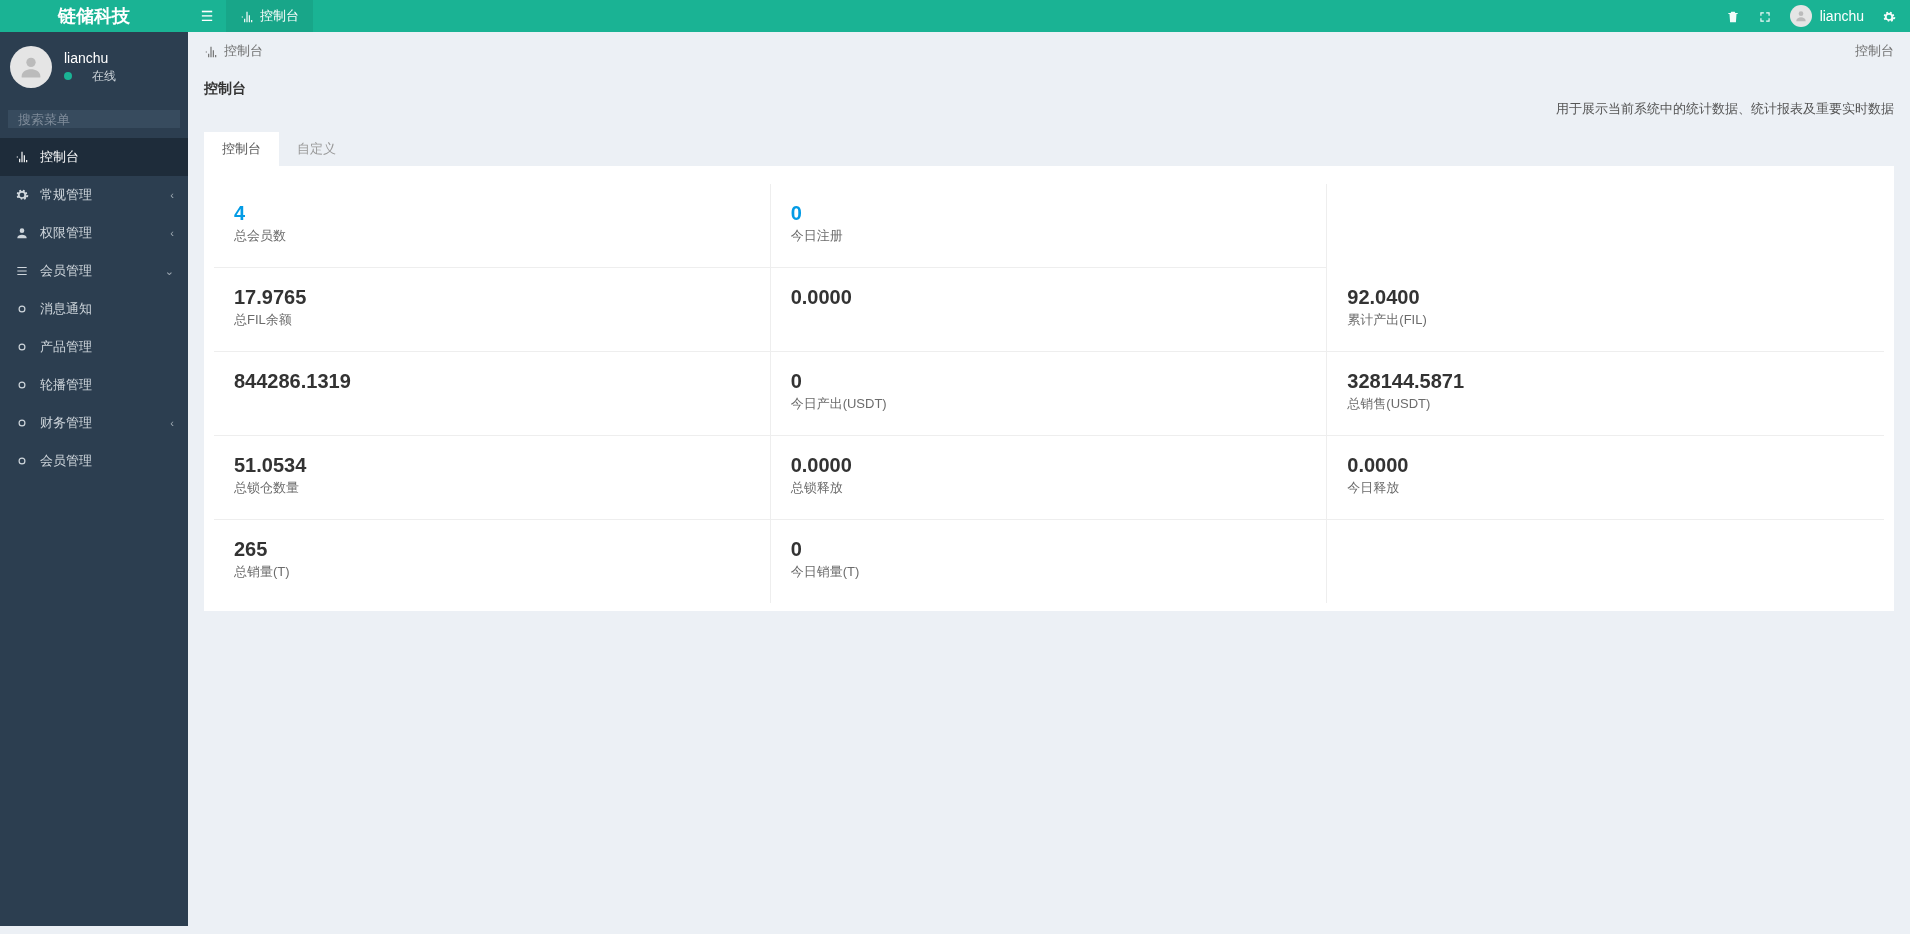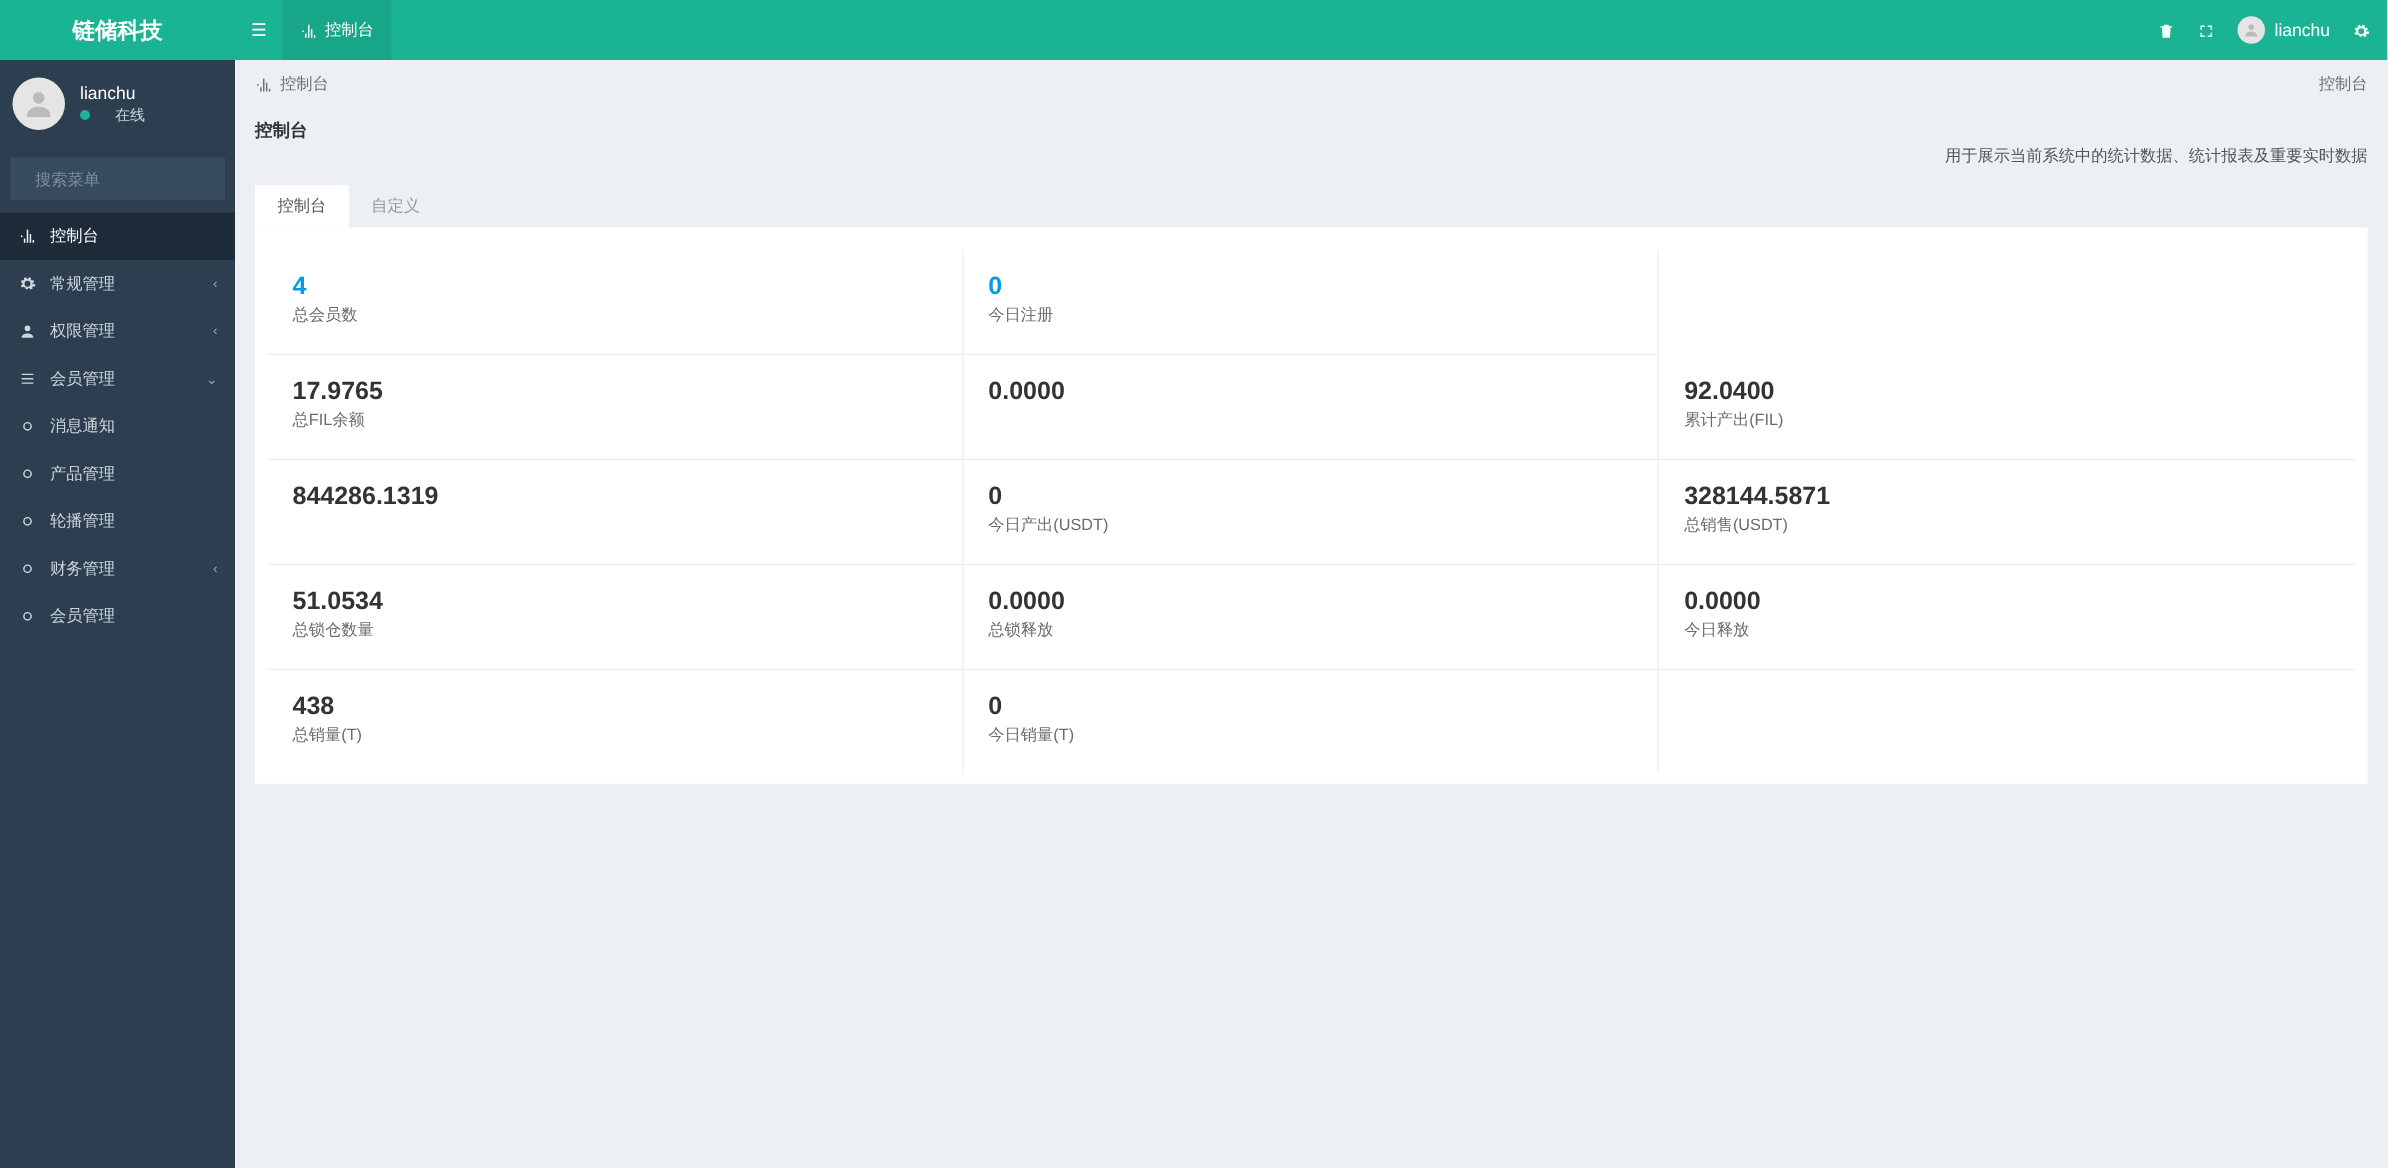--- a/index.html
+++ b/index.html
@@ -1,40 +1,40 @@
 <!DOCTYPE html>
 <html><head>
 <meta charset="utf-8">
 <style>
 * { margin: 0; padding: 0; box-sizing: border-box; }
 body { font-family: "Microsoft YaHei", "Helvetica Neue", Arial, sans-serif; font-size: 14px; color: #333; background: #ecf0f5; overflow: hidden; }
 
 
-.header { height: 48px; background: #1ab394; display: flex; align-items: stretch; color: #fff; }
+.header { height: 32px; background: #1ab394; display: flex; align-items: stretch; color: #fff; }
 .logo { width: 188px; display: flex; align-items: center; justify-content: center; font-size: 18px; font-weight: bold; background: #1ab394; }
 .toggle-btn { width: 38px; display: flex; align-items: center; justify-content: center; cursor: pointer; font-size: 14px; }
 .top-tab { display: flex; align-items: center; padding: 0 14px; background: #18a689; cursor: pointer; gap: 6px; font-size: 13px; }
 .header-spacer { flex: 1; }
 .header-right { display: flex; align-items: center; gap: 18px; padding-right: 14px; }
 .header-icon { cursor: pointer; font-size: 14px; opacity: 0.95; }
 .header-user { display: flex; align-items: center; gap: 8px; cursor: pointer; }
 .header-avatar { width: 22px; height: 22px; border-radius: 50%; background: #e5e5e5; display: flex; align-items: center; justify-content: center; }
 .header-avatar svg { width: 14px; height: 14px; }
 
 
 .container { display: flex; height: calc(100vh - 40px); }
 .sidebar { width: 188px; background: #2c3e50; color: #cfd6dc; display: flex; flex-direction: column; overflow-y: auto; }
 .sidebar-user { display: flex; align-items: center; gap: 12px; padding: 14px 12px 14px 10px; }
 .sidebar-avatar { width: 42px; height: 42px; border-radius: 50%; background: #e5e5e5; display: flex; align-items: center; justify-content: center; }
 .sidebar-avatar svg { width: 28px; height: 28px; }
 .sidebar-user-name { color: #fff; font-size: 14px; margin-bottom: 2px; }
 .sidebar-user-status { color: #cfd6dc; font-size: 12px; display: flex; align-items: center; gap: 20px; }
 .status-dot { width: 8px; height: 8px; border-radius: 50%; background: #1ab394; display: inline-block; }
 
-.search-box { margin: 8px 8px 10px 8px; background: #374b5e; display: flex; align-items: center; padding: 0 20px; height: 34px; }
+.search-box { margin: 8px 8px 10px 8px; background: #374b5e; display: flex; align-items: center; padding: 0 10px; height: 18px; }
 .search-input { flex: 1; background: transparent; border: none; outline: none; color: #cfd6dc; font-size: 13px; }
 .search-input::placeholder { color: #7f8c9a; }
 
 .nav { list-style: none; }
 .nav-item { display: flex; align-items: center; padding: 10px 14px; cursor: pointer; font-size: 13px; color: #cfd6dc; gap: 10px; position: relative; }
 .nav-item.active { background: #1e2c3a; color: #fff; }
 .nav-item .nav-icon { width: 16px; display: inline-flex; justify-content: center; font-size: 14px; }
 .nav-item .chevron { margin-left: auto; font-size: 11px; opacity: 0.7; }
 
 
@@ -286,21 +286,21 @@
           <div class="stat-label">总锁释放</div>
         </div>
         <div class="stat-cell cell-3">
           <div class="stat-value">0.0000</div>
           <div class="stat-label">今日释放</div>
         </div>
       </div>
 
       <div class="stat-row">
         <div class="stat-cell">
-          <div class="stat-value">438</div>
+          <div class="stat-value">265</div>
           <div class="stat-label">总销量(T)</div>
         </div>
         <div class="stat-cell">
           <div class="stat-value">0</div>
           <div class="stat-label">今日销量(T)</div>
         </div>
         <div class="stat-cell cell-3 empty"></div>
       </div>
 
     </div>

